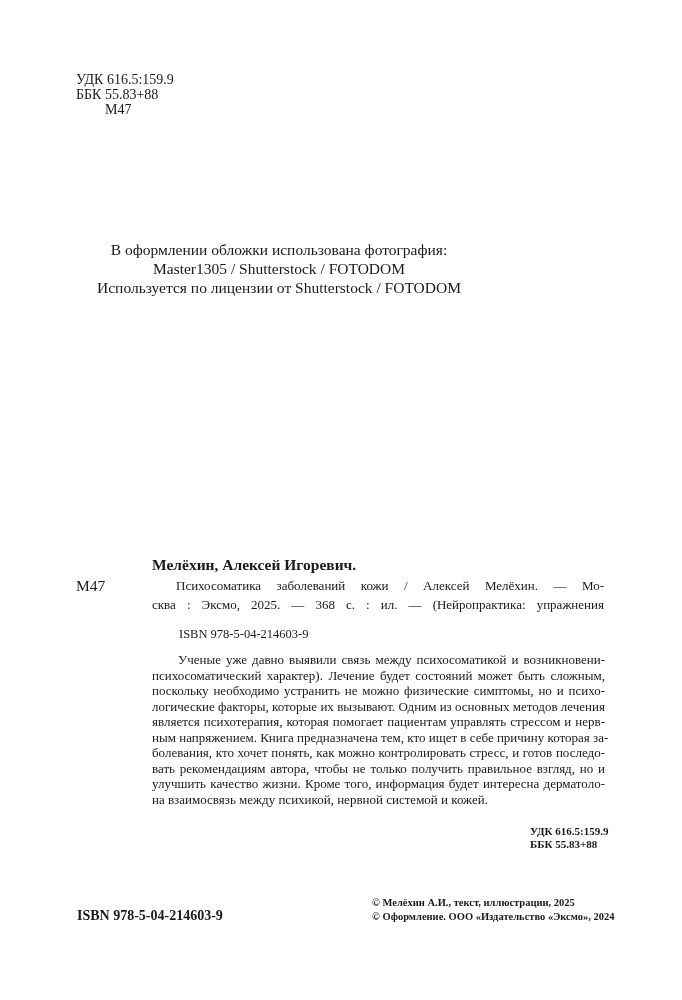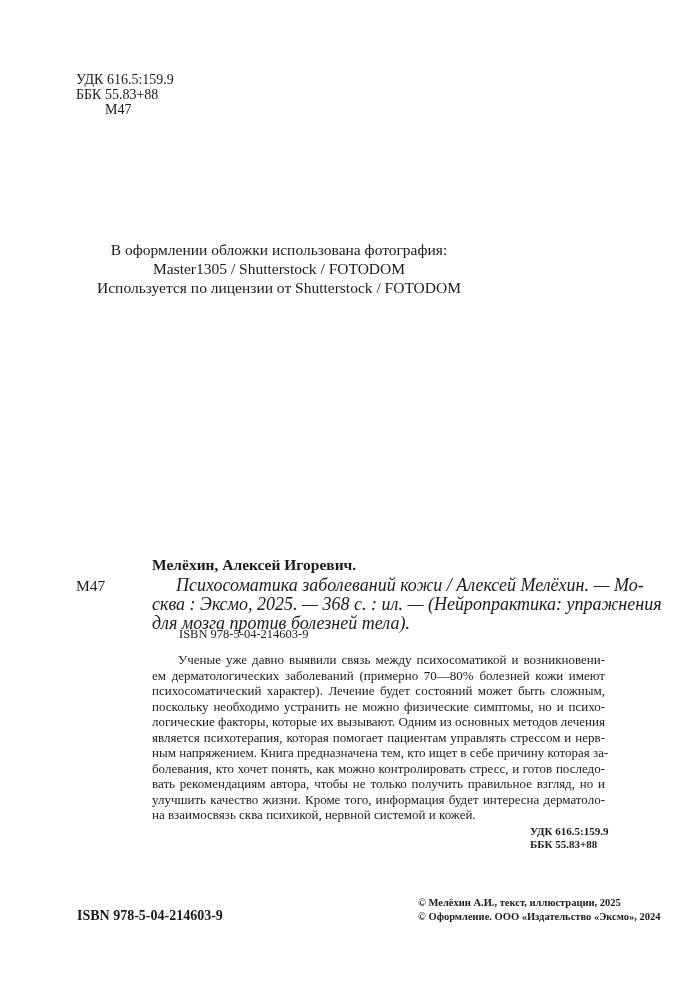--- a/index.html
+++ b/index.html
@@ -56,23 +56,22 @@
       left: 76px;
       top: 21px;
       font-size: 15.5px;
       line-height: 19px;
     }
     .title-record {
       position: absolute;
       left: 152px;
       top: 21px;
       width: 452px;
-      font-size: 18px;
+      font-size: 13px;
       line-height: 19px;
-      font-style: italic;
     }
     .title-record .line {
       display: block;
       text-align: justify;
       text-align-last: justify;
       white-space: nowrap;
     }
     .title-record .line.first { padding-left: 24px; }
     .title-record .line.last { text-align-last: left; }
 
@@ -114,21 +113,20 @@
       font-size: 14px;
       font-weight: bold;
     }
 
     .copyright {
       left: 372px;
       top: 896px;
       font-size: 10.5px;
       line-height: 13.5px;
       font-weight: bold;
-      margin-left: 46px;
     }
   </style>
 </head>
 <body>
 
 <div class="abs top-class">
   <div>УДК 616.5:159.9</div>
   <div>ББК 55.83+88</div>
   <div class="indent">М47</div>
 </div>
@@ -138,38 +136,36 @@
   <div>Master1305 / Shutterstock / FOTODOM</div>
   <div>Используется по лицензии от Shutterstock / FOTODOM</div>
 </div>
 
 <div class="abs biblio">
   <div class="author">Мелёхин, Алексей Игоревич.</div>
   <div class="marker">М47</div>
   <div class="title-record">
     <span class="line first">Психосоматика заболеваний кожи / Алексей Мелёхин. — Мо-</span>
     <span class="line">сква : Эксмо, 2025. — 368 с. : ил. — (Нейропрактика: упражнения</span>
-    <span class="line last">для мозга против болезней тела).</span>
   </div>
 </div>
 
 <div class="abs isbn-small">ISBN 978-5-04-214603-9</div>
 
 <div class="abs annotation">
   <span class="line first">Ученые уже давно выявили связь между психосоматикой и возникновени-</span>
-  <span class="line">ем дерматологических заболеваний (примерно 70—80% болезней кожи имеют</span>
   <span class="line">психосоматический характер). Лечение будет состояний может быть сложным,</span>
   <span class="line">поскольку необходимо устранить не можно физические симптомы, но и психо-</span>
   <span class="line">логические факторы, которые их вызывают. Одним из основных методов лечения</span>
   <span class="line">является психотерапия, которая помогает пациентам управлять стрессом и нерв-</span>
   <span class="line">ным напряжением. Книга предназначена тем, кто ищет в себе причину которая за-</span>
   <span class="line">болевания, кто хочет понять, как можно контролировать стресс, и готов последо-</span>
   <span class="line">вать рекомендациям автора, чтобы не только получить правильное взгляд, но и</span>
   <span class="line">улучшить качество жизни. Кроме того, информация будет интересна дерматоло-</span>
-  <span class="line last">на взаимосвязь сква психикой, нервной системой и кожей.</span>
+  <span class="line last">на взаимосвязь между психикой, нервной системой и кожей.</span>
 </div>
 
 <div class="abs bottom-class">
   <div>УДК 616.5:159.9</div>
   <div>ББК 55.83+88</div>
 </div>
 
 <div class="abs isbn-bottom">ISBN 978-5-04-214603-9</div>
 
 <div class="abs copyright">

